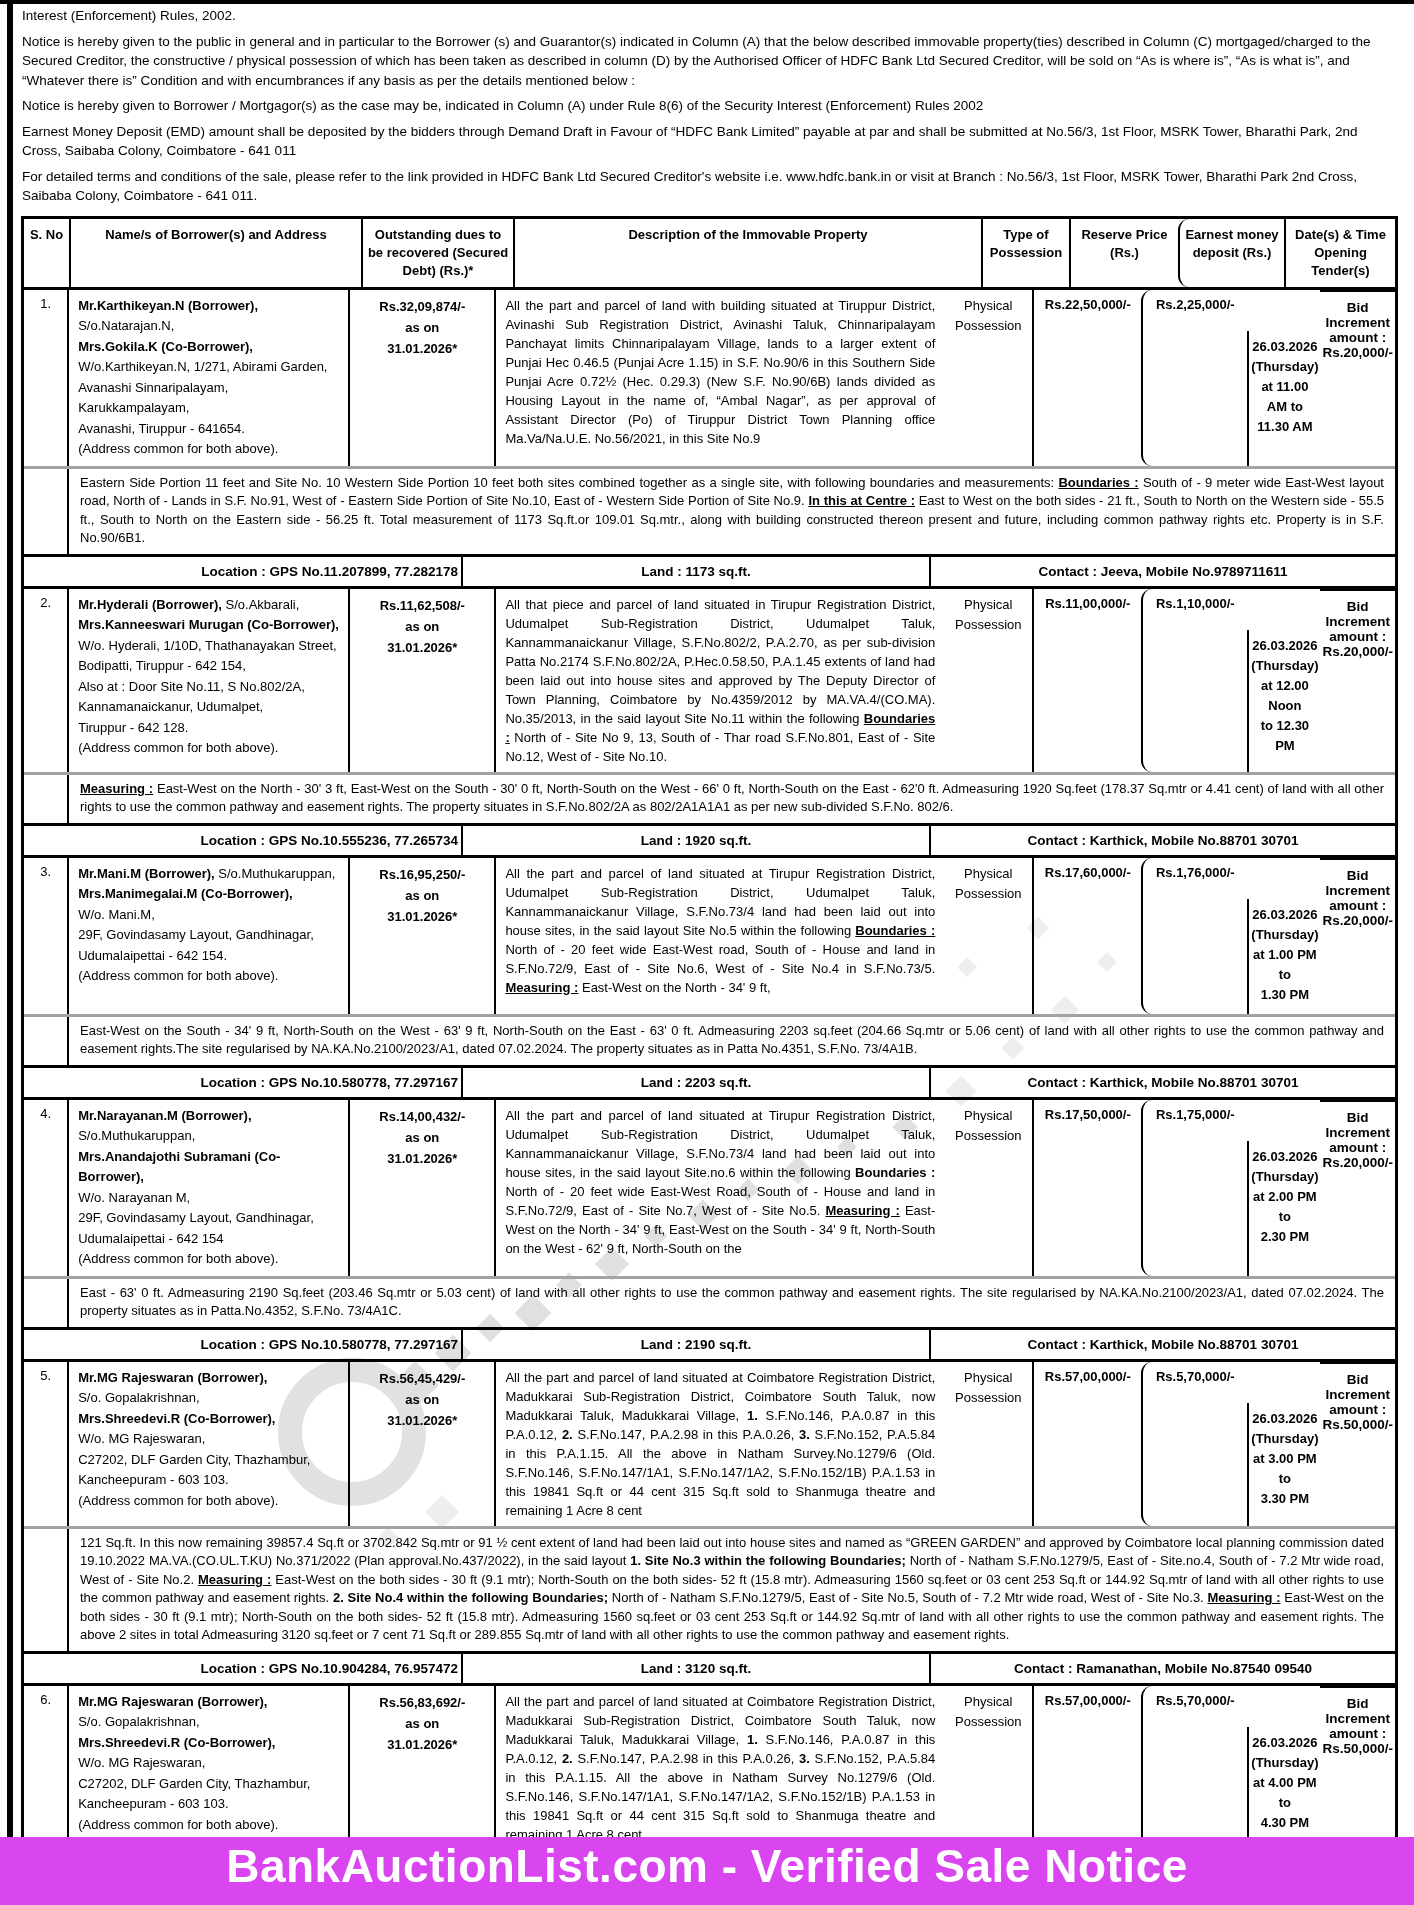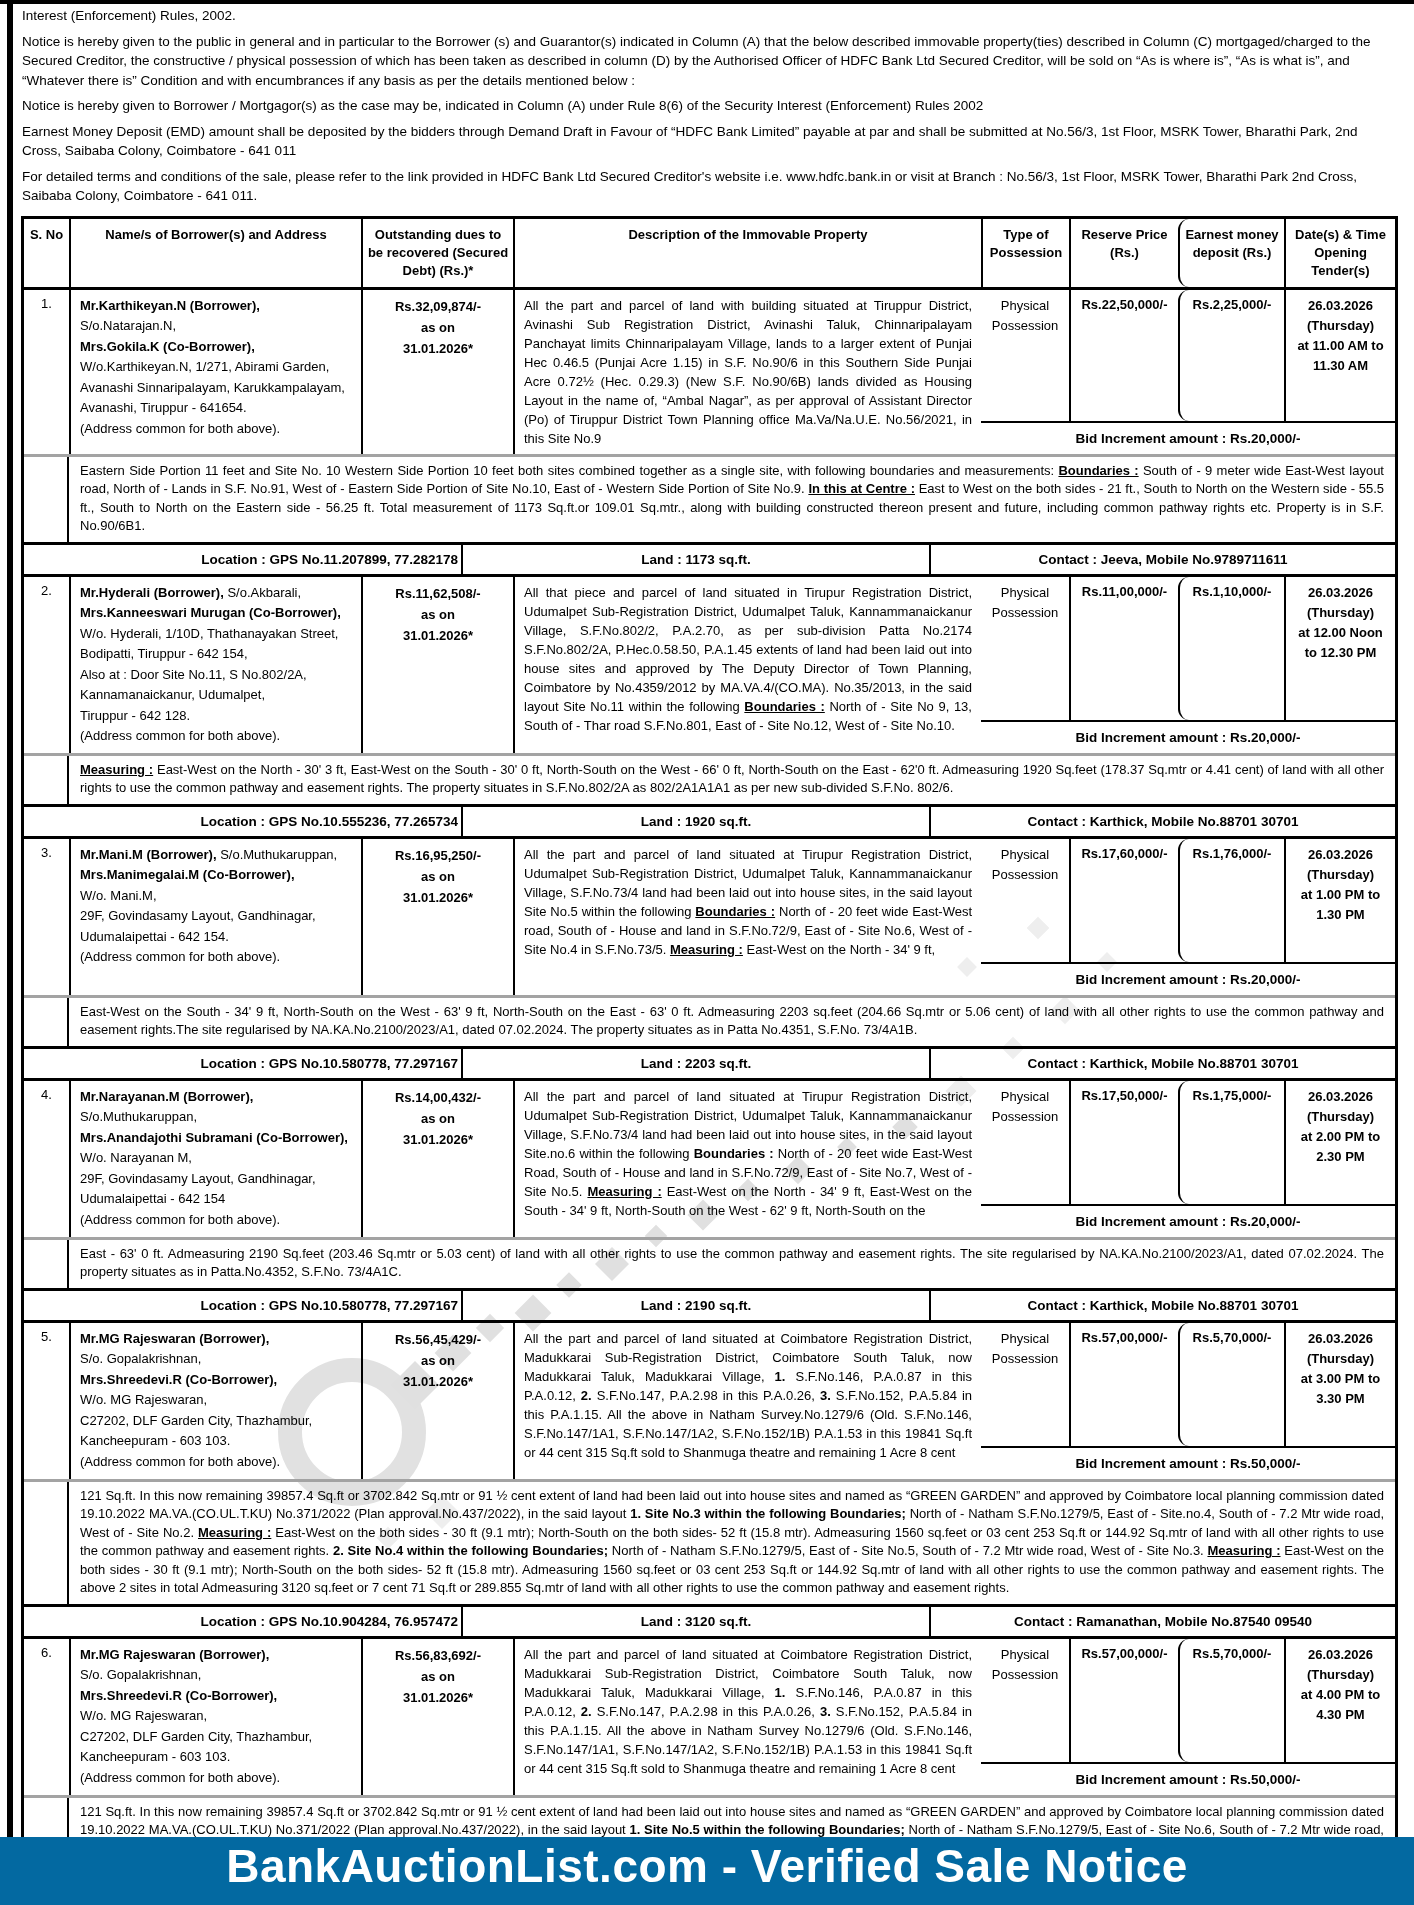--- a/index.html
+++ b/index.html
@@ -29,45 +29,45 @@
   .w-poss{width:88px;}
   .w-res{width:109px;}
   .w-emd{width:106px;border-radius:11px;}
   .w-date{flex:1;}
   
   .main-row{display:flex;min-height:156px;}
   .sno{padding:6px 0;text-align:center;font-size:13px;}
   .name{padding:6px 9px;font-size:13px;line-height:20.5px;}
   .dues{padding:6px 3px;text-align:center;font-weight:bold;font-size:13px;line-height:21px;}
   .desc{padding:6px 9px;font-size:13px;line-height:19px;text-align:justify;}
-  .right{flex:1;display:flex;flex-direction:column;justify-content:flex-end;}
+  .right{flex:1;display:flex;flex-direction:row;justify-content:flex-end;}
   .right-top{display:flex;flex:1;}
   .poss{text-align:center;font-size:13px;line-height:20px;padding:6px 1px;}
   .money{text-align:center;font-weight:bold;font-size:13px;padding:7px 1px;}
-  .date{text-align:center;font-weight:bold;font-size:13px;line-height:20px;padding:6px 2px;}
+  .date{text-align:center;font-weight:bold;font-size:13px;line-height:20px;padding:6px 2px;margin-top:41px;}
   .bid-band{border-top:2px solid #000;text-align:center;font-weight:bold;font-size:13.5px;padding:8px 2px;}
   
   .cont-row{display:flex;border-top:3px solid #a3a3a3;}
   .cont-spacer{width:45px;border-right:2px solid #000;box-sizing:border-box;}
   .cont-text{flex:1;padding:5px 11px 6px 11px;font-size:13px;line-height:18.5px;text-align:justify;}
   
   .loc-row{display:flex;border-top:3px solid #000;border-bottom:3px solid #000;font-weight:bold;font-size:13.5px;text-align:center;}
   .loc-row .cell{padding:7px 3px;}
   .loc-a{width:437px;text-align:right;}
   .loc-b{width:468px;}
   .loc-c{flex:1;}
   .lot:last-child .loc-row{border-bottom:none;}
   .b{font-weight:bold;}
   .u{text-decoration:underline;}
   
   .wm{position:absolute;inset:0;z-index:0;pointer-events:none;}
   
   .banner{
     position:absolute;left:0;right:0;bottom:0;height:68px;z-index:5;
-    background:#0369a1;color:#fff;text-align:center;
+    background:#d946ef;color:#fff;text-align:center;
     font-weight:bold;font-size:46px;line-height:58px;letter-spacing:0.5px;
   }
 </style>
 </head>
 <body>
 
 <div class="page">
 
   <svg class="wm" width="1414" height="1905" viewBox="0 0 1414 1905" xmlns="http://www.w3.org/2000/svg">
     <g fill="#c6c6c6" opacity="0.55">

